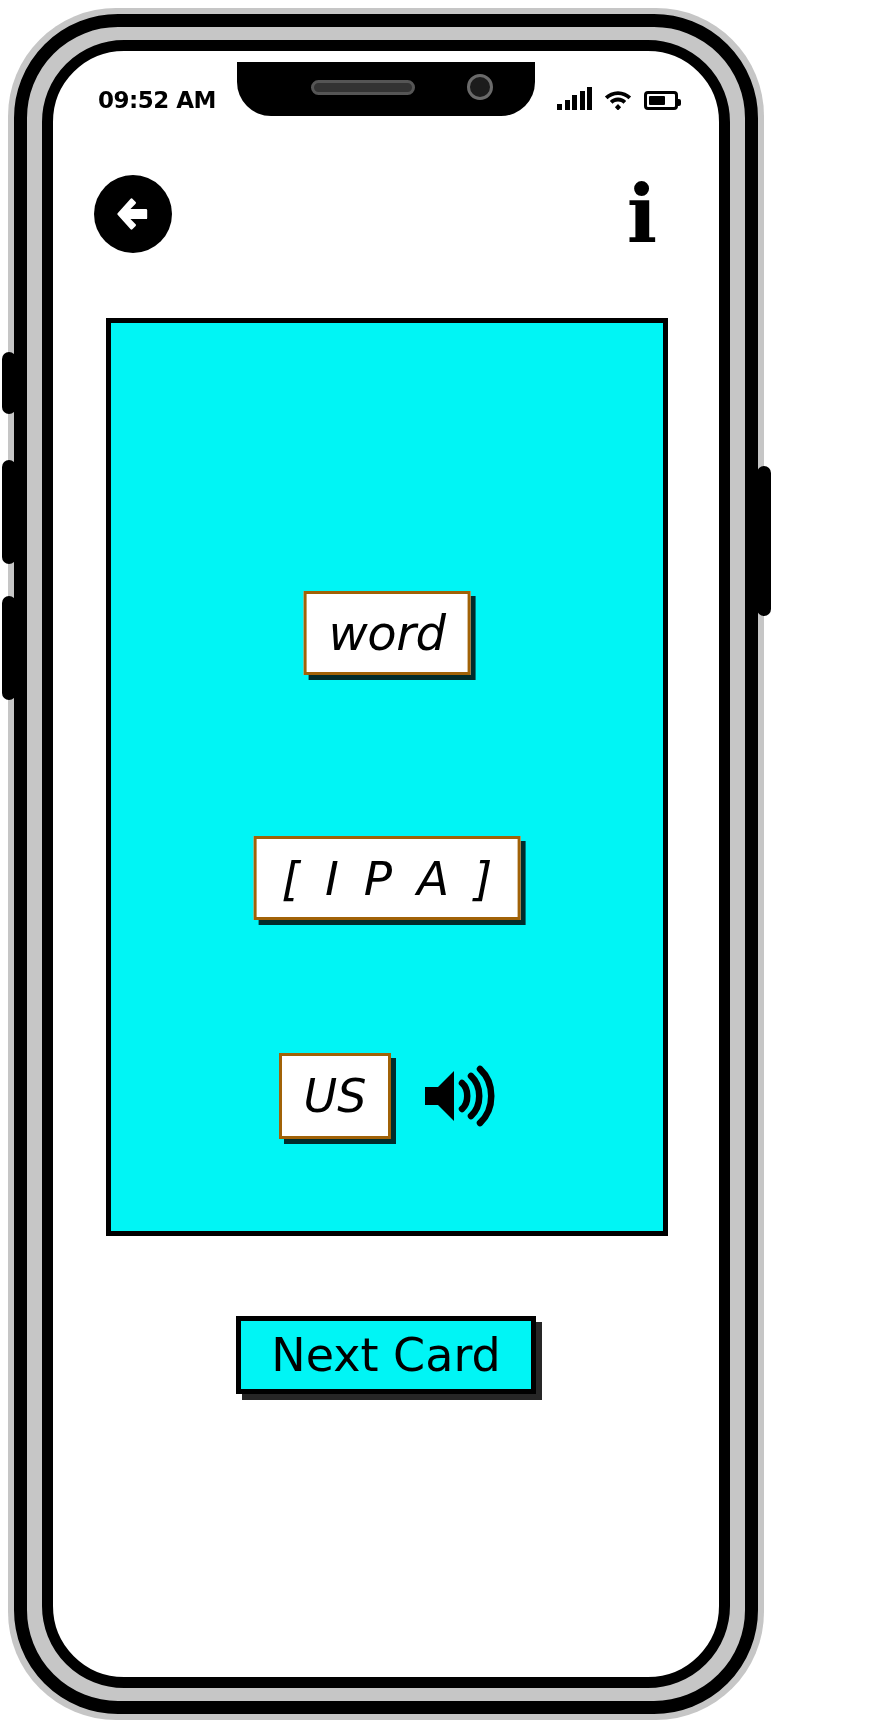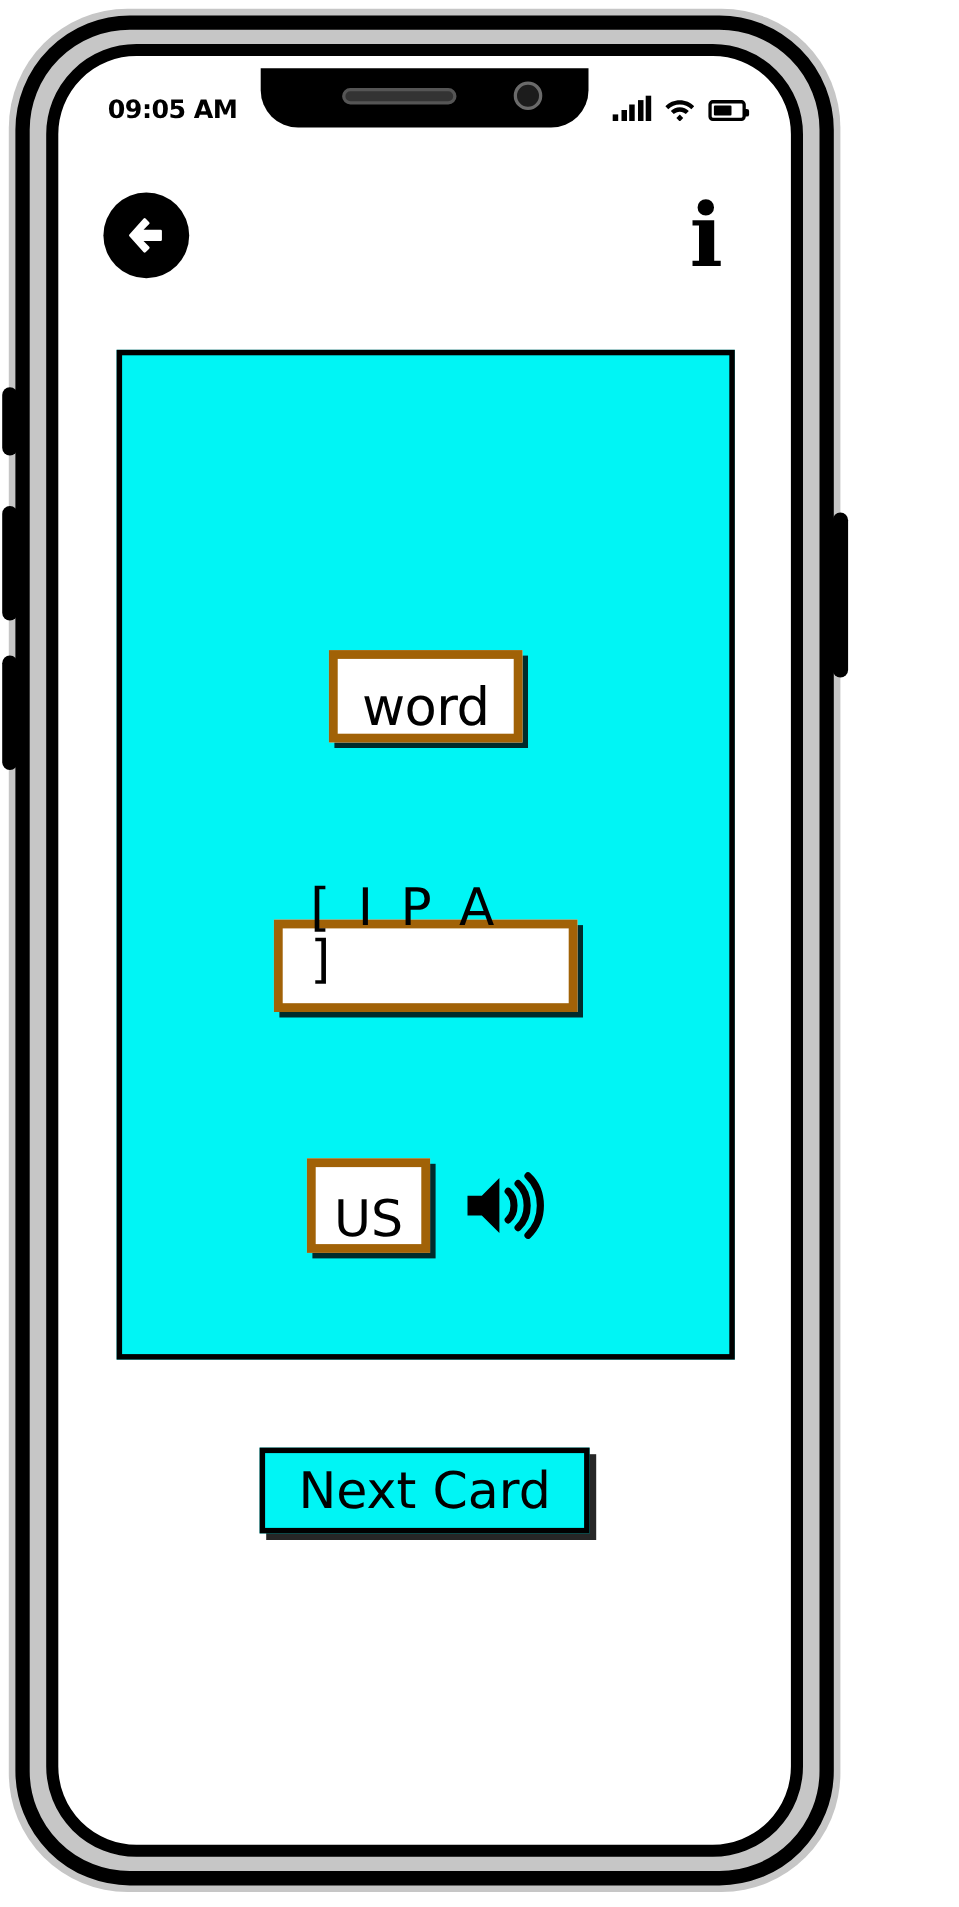--- a/index.html
+++ b/index.html
@@ -183,26 +183,27 @@
     background: #00f5f5;
     border: 5px solid #000;
   }
   .card-inner {
     position: relative;
     width: 100%; height: 100%;
   }
 
   .sketch-box {
     background: #ffffff;
-    border: 8px solid #a16207;
+    border: 3px solid #a16207;
     box-shadow: 5px 5px 0 0 rgba(0,0,0,0.82);
     display: flex;
-    align-items: flex-end;
+    align-items: center;
     justify-content: center;
     color: #000;
+    font-style: italic;
   }
 
   .word-box {
     position: absolute;
     left: 50%; top: 268px;
     transform: translateX(-50%);
     min-width: 158px;
     height: 84px;
     padding: 0 22px;
   }
@@ -304,21 +305,21 @@
   <div class="side-btn btn-power"></div>
 
   <div class="screen">
 
     <div class="notch">
       <div class="notch-speaker"></div>
       <div class="notch-camera"></div>
     </div>
 
     <div class="statusbar">
-      <div class="status-time">09:05 AM</div>
+      <div class="status-time">09:52 AM</div>
       <div class="status-right">
         <span class="signal-bars">
           <i></i>
             <i></i>
             <i></i>
             <i></i>
             <i></i>
         </span>
         <span class="wifi-icon">
           <svg viewBox="0 0 28 22" xmlns="http://www.w3.org/2000/svg">

